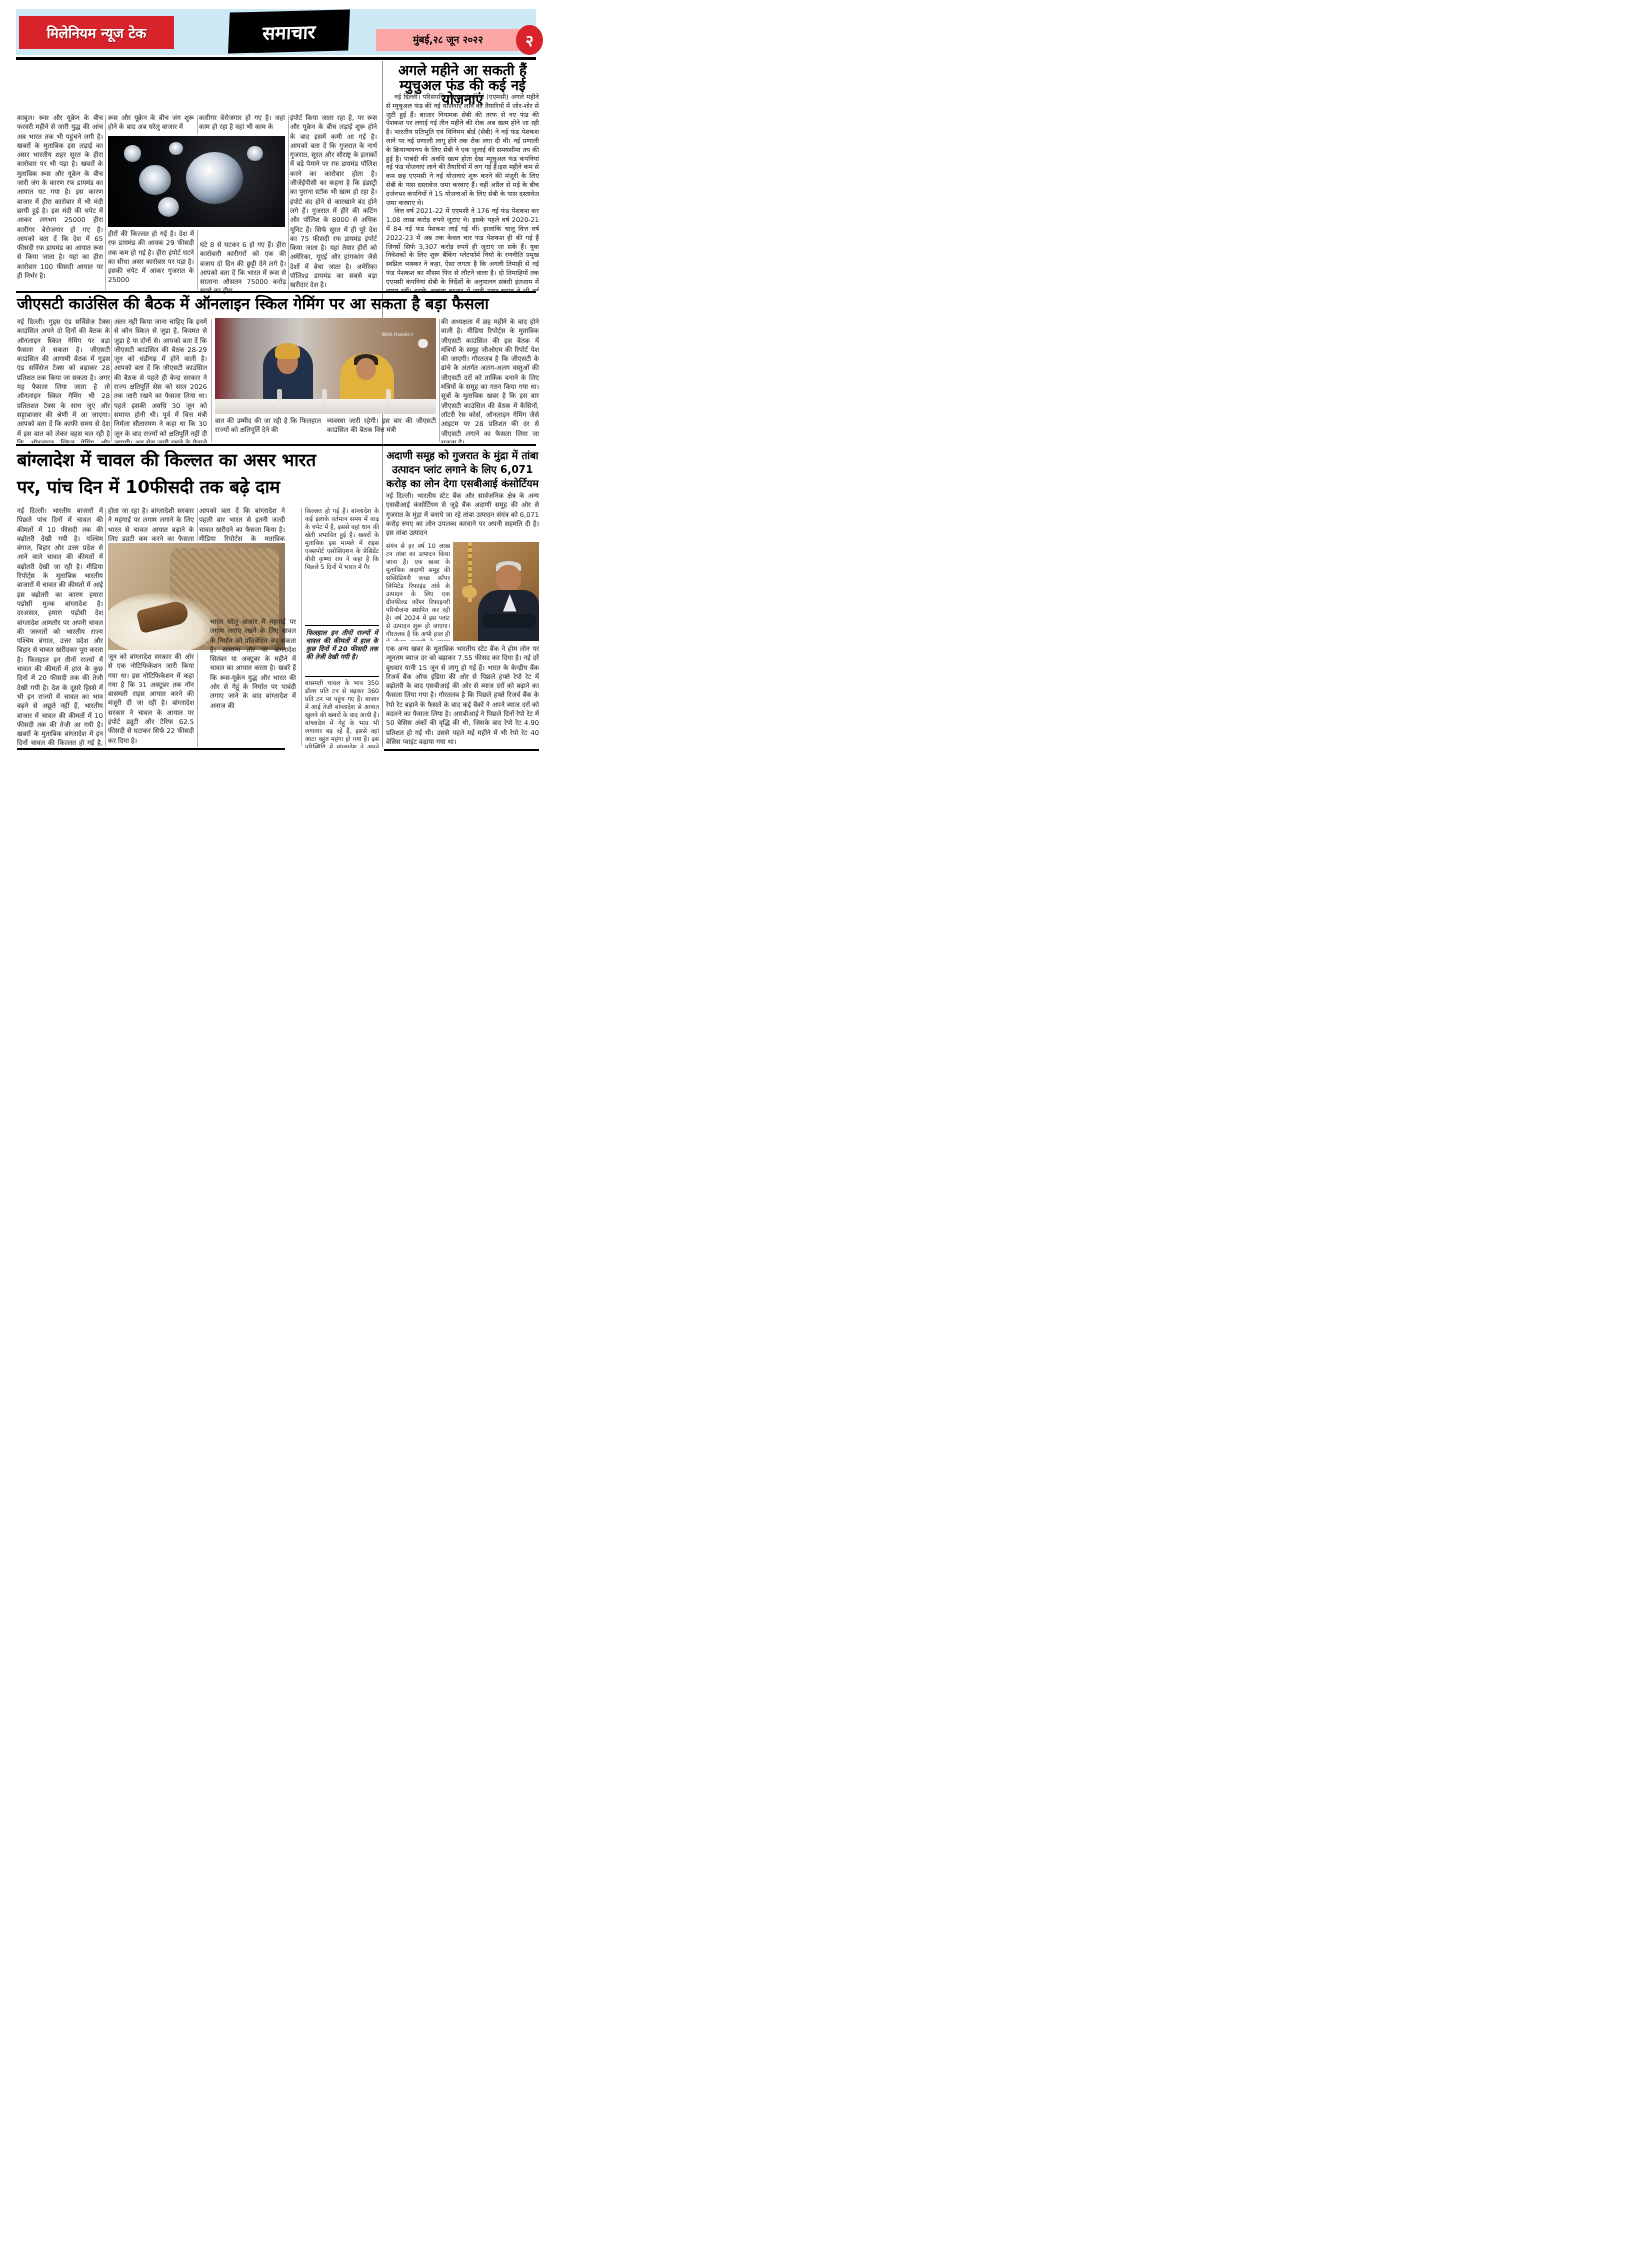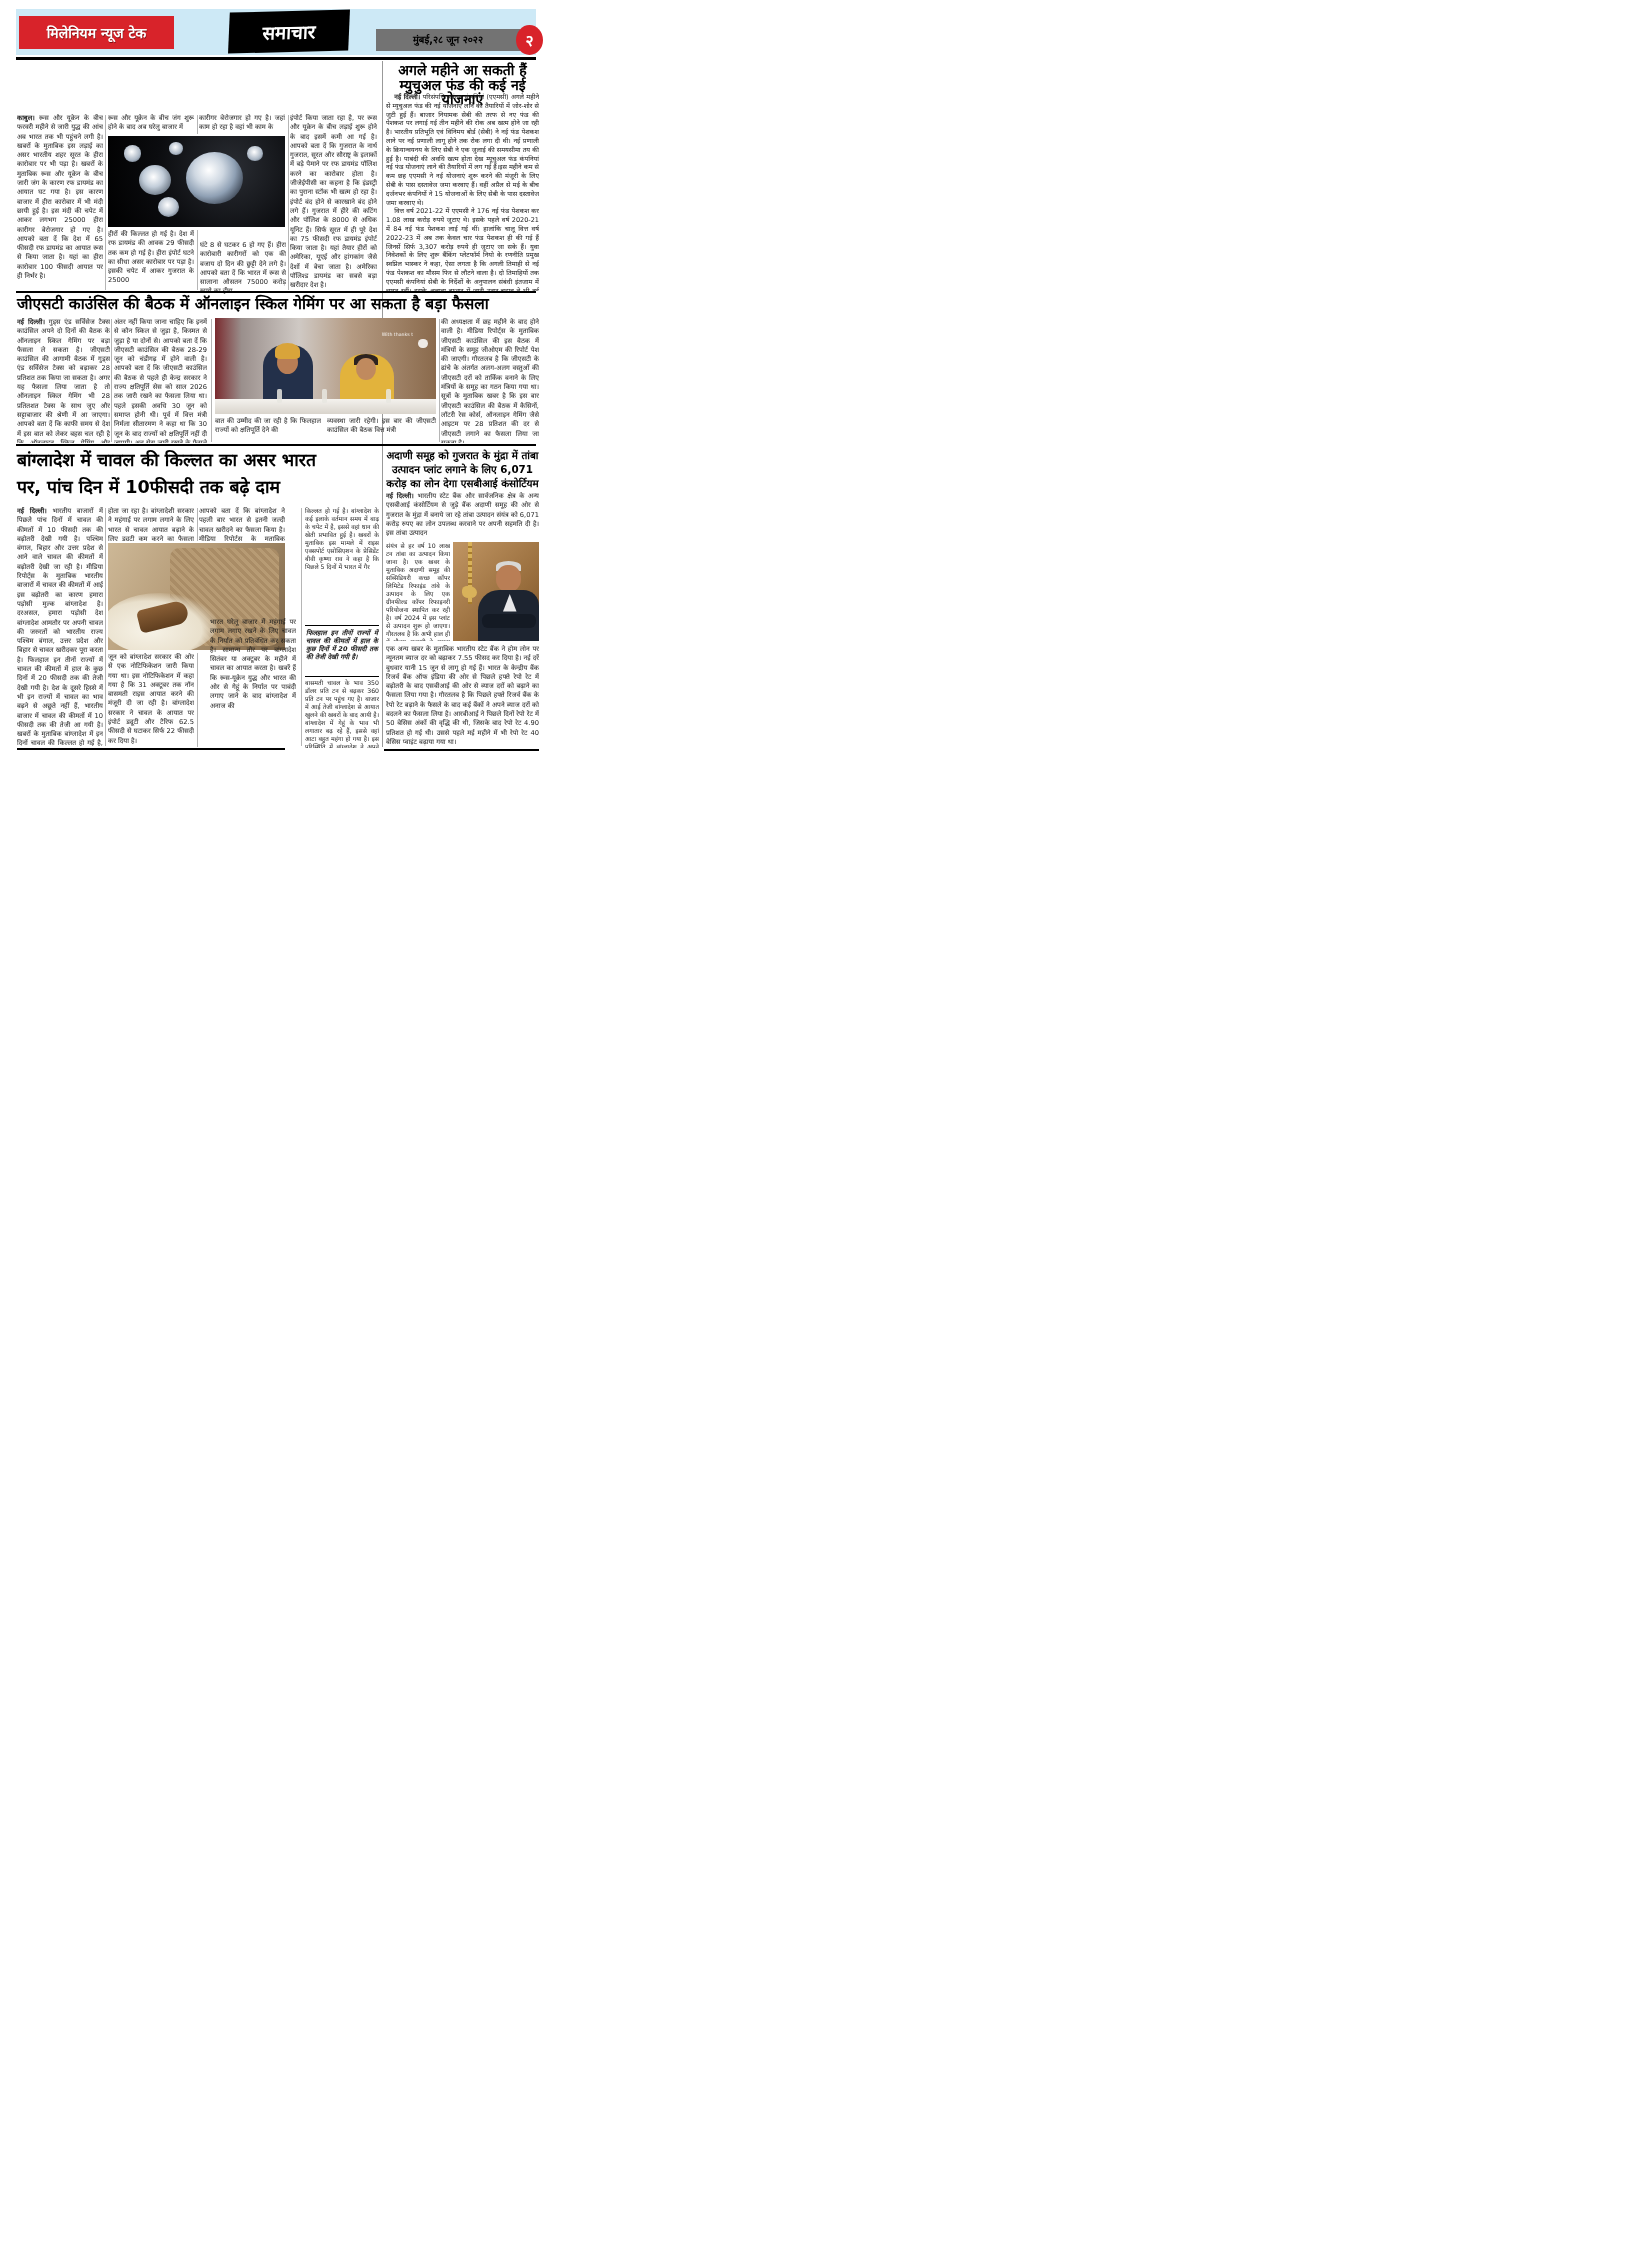--- a/index.html
+++ b/index.html
@@ -6,37 +6,37 @@
   .page{position:relative;width:550px;height:754px;background:#fff;overflow:hidden;
         font-family:"DejaVu Sans",sans-serif;color:#1a1a1a;}
   
   .band{position:absolute;left:15.5px;top:8.8px;width:520px;height:46px;background:#cde9f6;}
   .masthead{position:absolute;left:19px;top:15.5px;width:155px;height:33px;background:#d8232a;
         color:#fff;font-weight:bold;font-size:14px;display:flex;align-items:center;justify-content:center;
         text-shadow:0.5px 1px 0 #7d0d10;text-align:center;}
   .section-banner{position:absolute;left:229px;top:11.4px;width:120px;height:41px;background:#000;
         color:#fff;font-weight:bold;font-size:18.6px;display:flex;align-items:center;justify-content:center;
         transform:skewX(-4deg) rotate(-1.5deg);}
-  .datebox{position:absolute;left:376px;top:28.5px;width:144px;height:22px;background:#737373;
+  .datebox{position:absolute;left:376px;top:28.5px;width:144px;height:22px;background:#fca5a5;
         display:flex;align-items:center;justify-content:center;font-weight:bold;font-size:9.8px;color:#000;}
   .pagenum{position:absolute;left:516px;top:25px;width:27px;height:30px;background:#d8232a;border-radius:50%;
         color:#fff;font-weight:bold;font-size:15.5px;display:flex;align-items:center;justify-content:center;}
   .hrule{position:absolute;background:#000;}
   .vline{position:absolute;width:0.5px;background:#b5b5b5;}
   
   .hl{position:absolute;color:#000;font-weight:bold;}
   .hl-diamond{left:17px;top:61px;width:363px;font-size:18.6px;line-height:25px;}
   .hl-mf{left:386px;top:63px;width:153px;font-size:14px;line-height:14.5px;text-align:center;}
   .hl-gst{left:17px;top:295px;width:521px;font-size:15.5px;line-height:19.7px;}
   .hl-rice{left:17px;top:447px;width:362px;font-size:17.6px;line-height:27px;text-align:left;}
   .hl-adani{left:386px;top:448px;width:153px;font-size:10.3px;line-height:14px;text-align:center;}
   
   .col{position:absolute;overflow:hidden;text-align:justify;font-size:6.7px;line-height:9.3px;}
   .col.small{font-size:6.2px;line-height:8px;}
-  .dl{font-weight:bold;}
+  .dl{font-weight:normal;}
   .mfbody{position:absolute;left:386px;top:93px;width:153px;height:198px;overflow:hidden;
         text-align:justify;font-size:6.5px;line-height:8.8px;}
   .mfbody p{margin:0;text-indent:8.3px;}
   .quotebox{position:absolute;left:305px;top:625px;width:74px;height:52px;overflow:hidden;
         border-top:1.6px solid #000;border-bottom:1.6px solid #000;padding:2.6px 1px;box-sizing:border-box;
         font-style:italic;font-weight:bold;font-size:6.5px;line-height:8.3px;text-align:justify;}
   
   .photo{position:absolute;overflow:hidden;}
   .ph-diamond{left:108px;top:136px;width:177px;height:91px;background:radial-gradient(circle at 70% 35%,#2a2d33 0%,#0b0c0f 55%,#000 100%);}
   .gem{position:absolute;border-radius:50%;}

